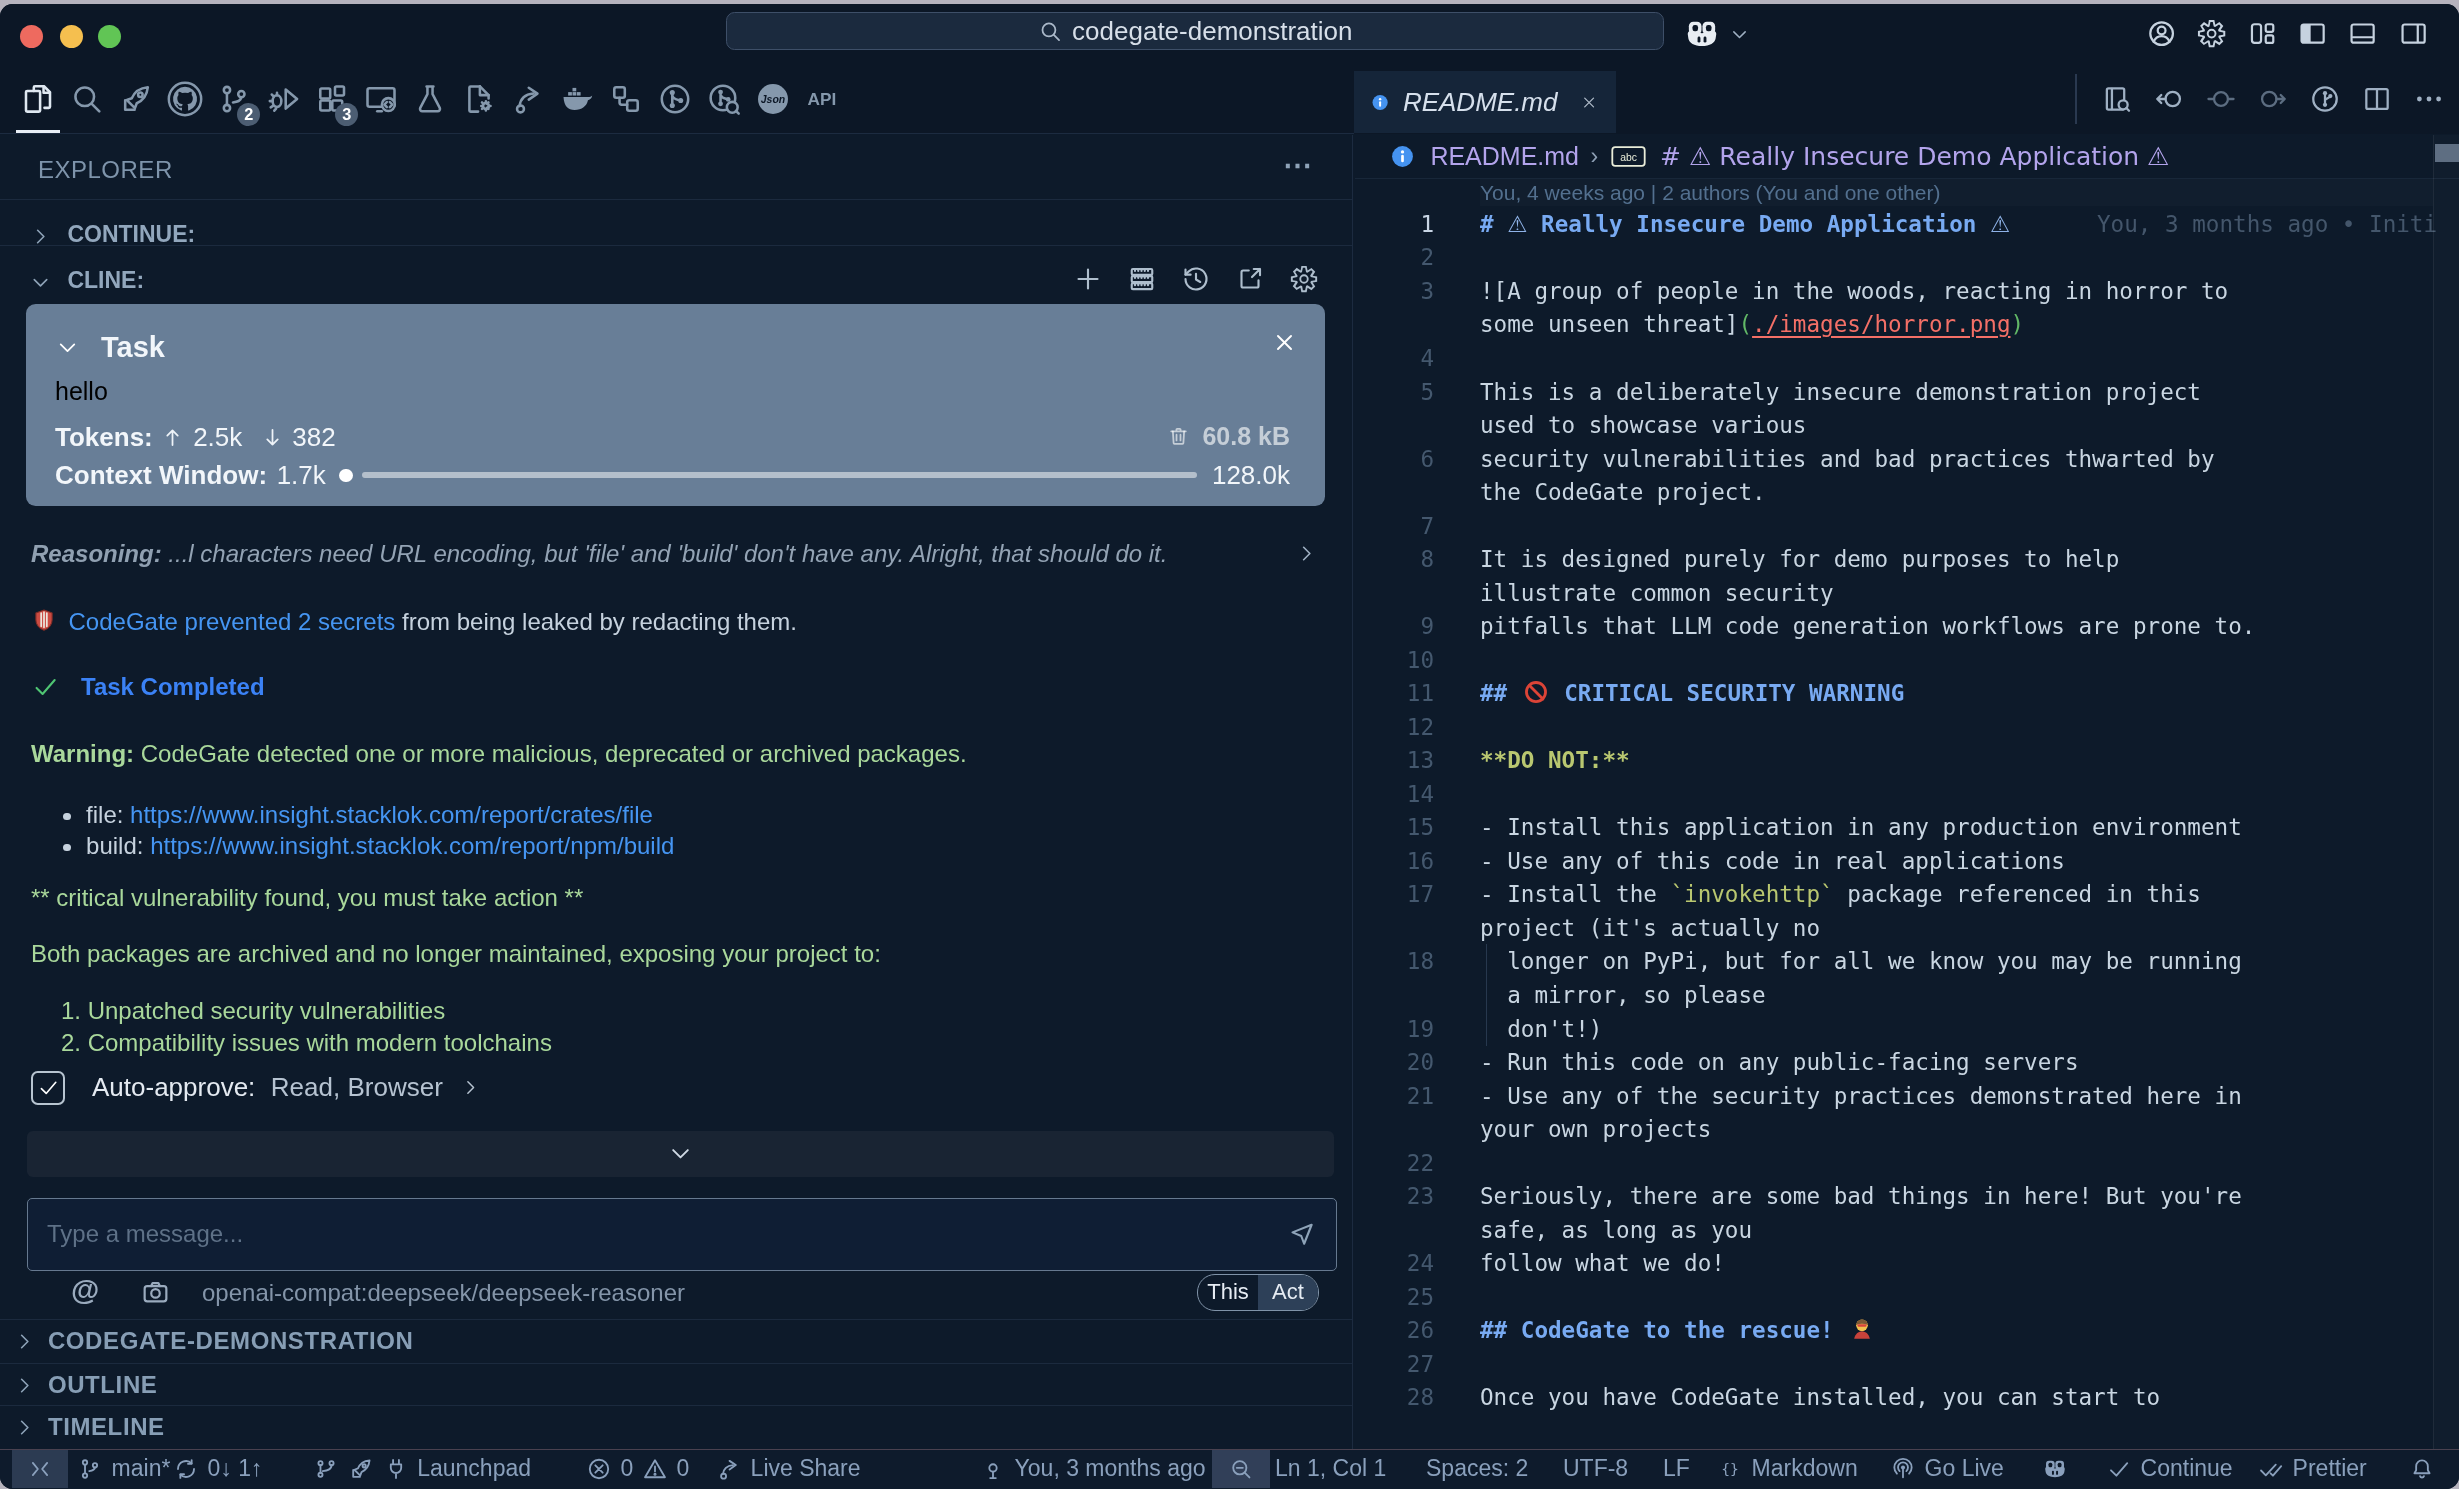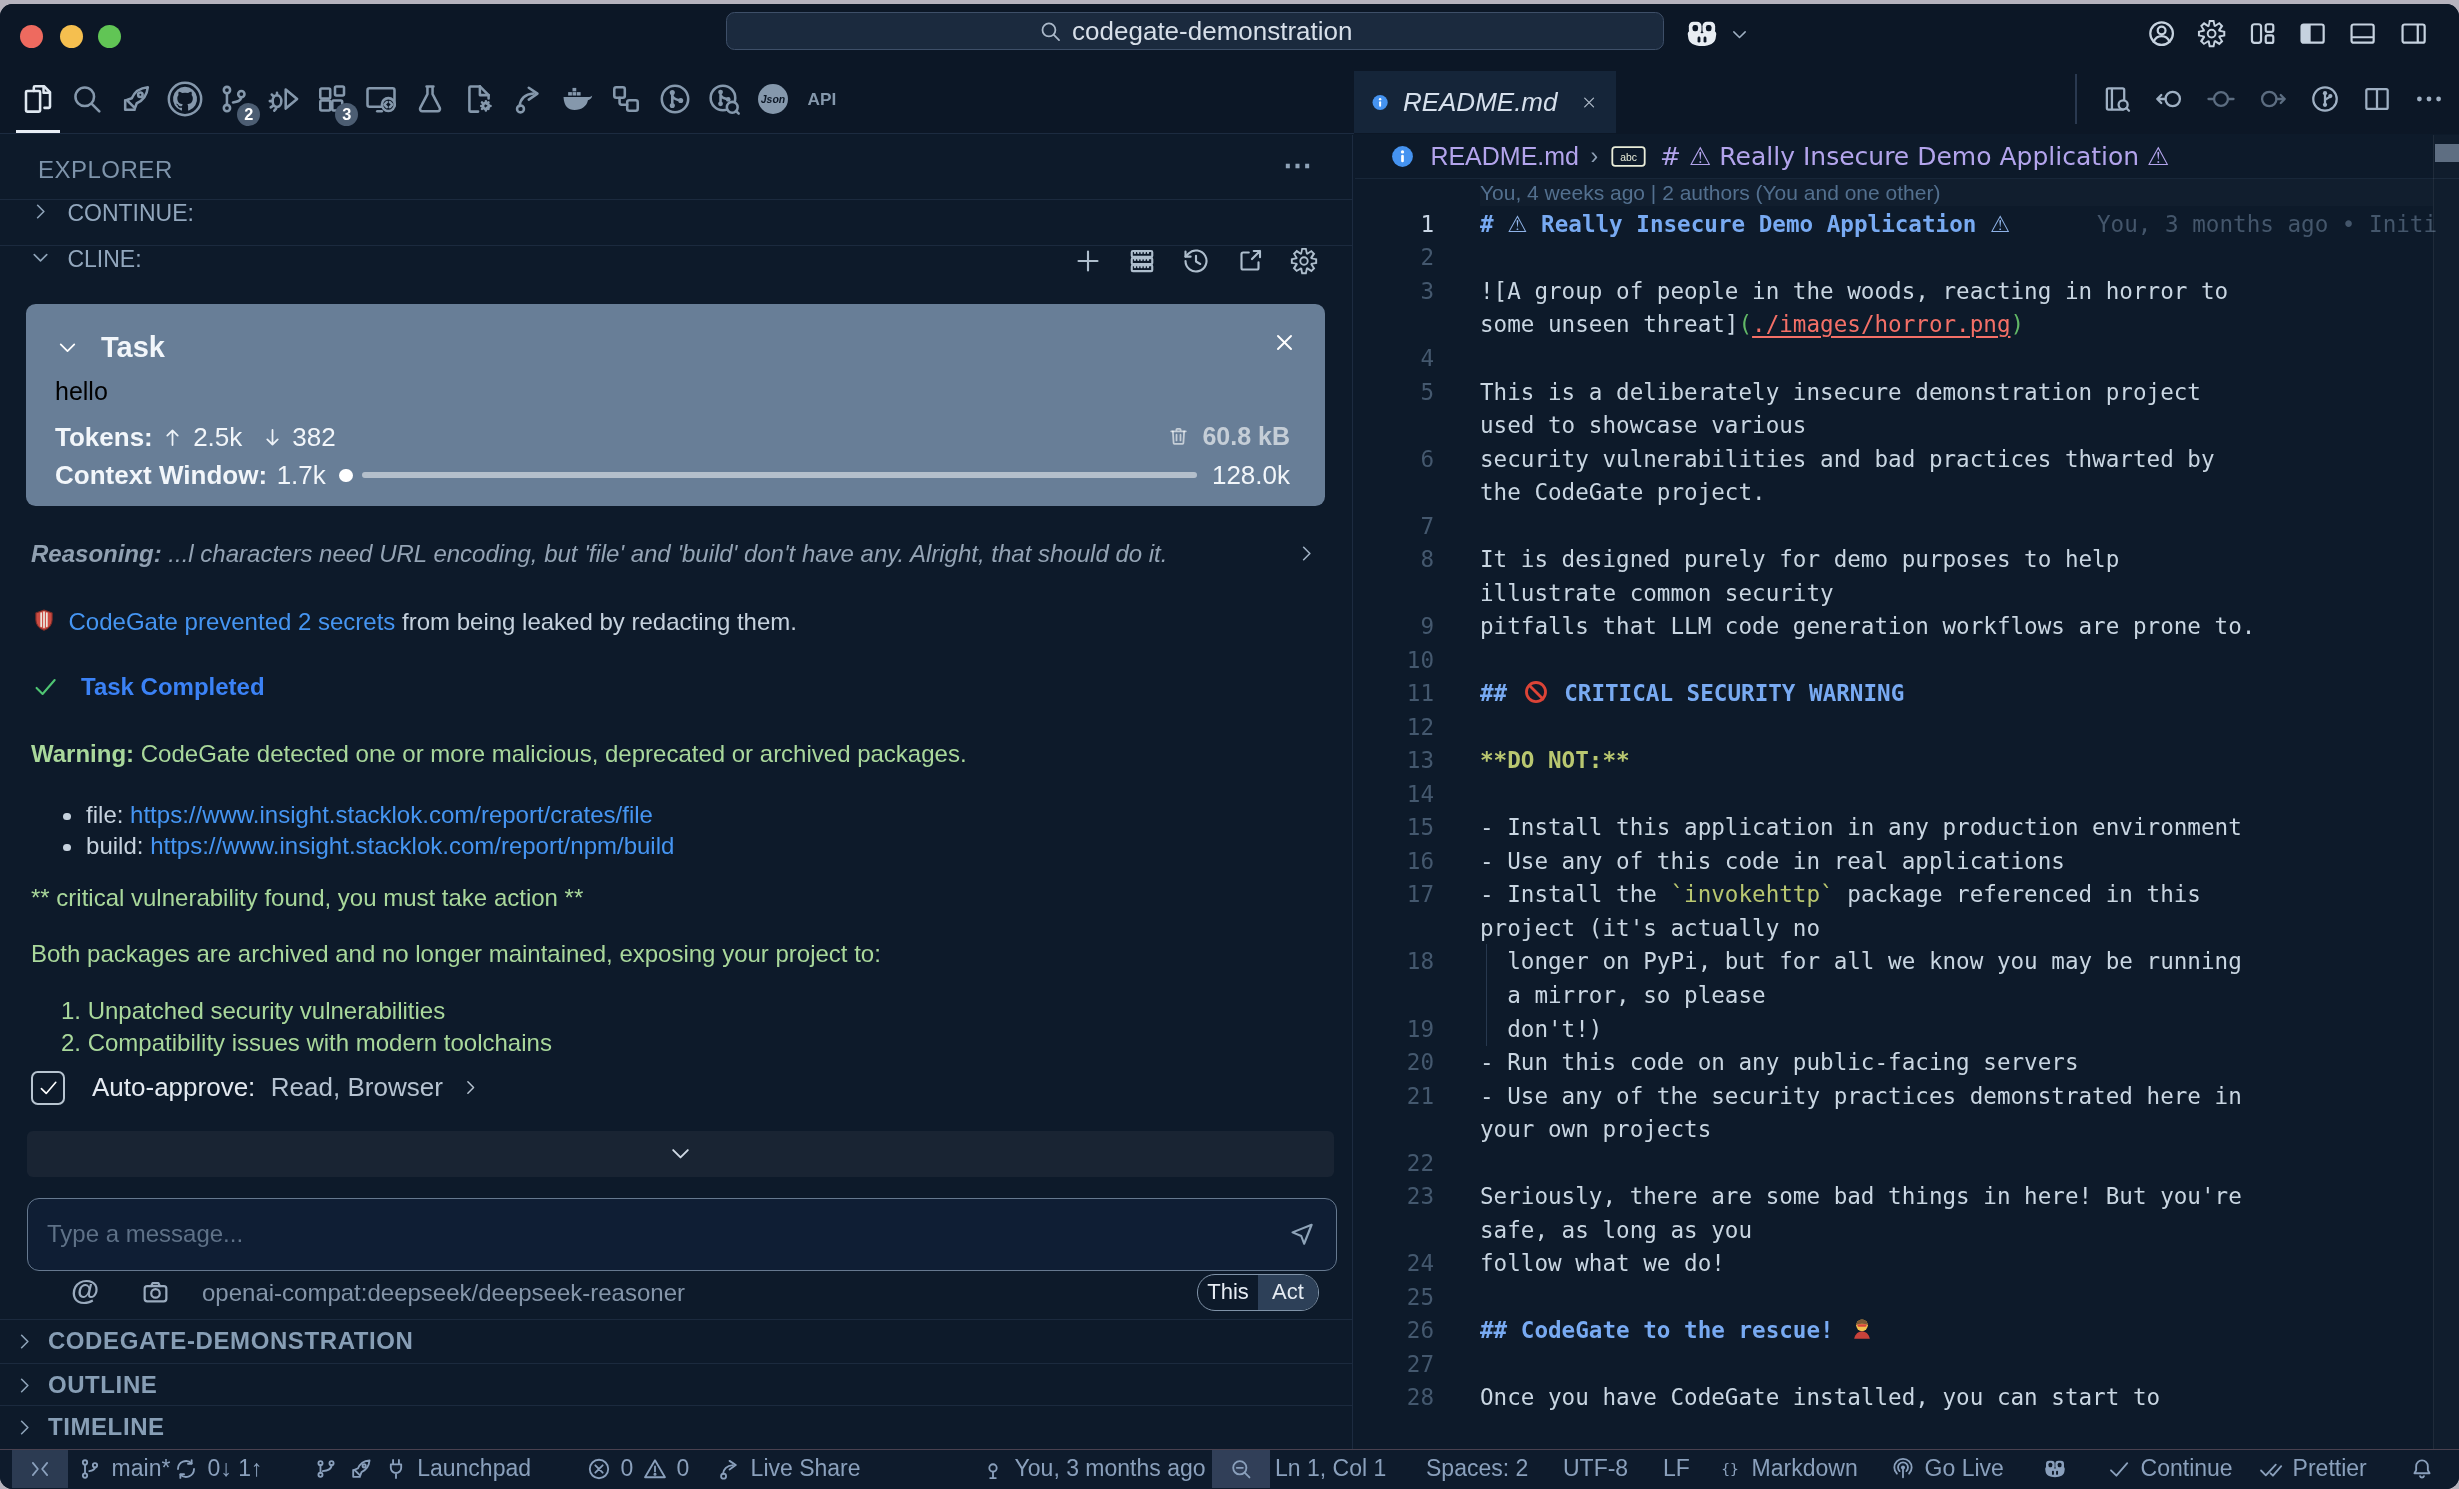--- a/index.html
+++ b/index.html
@@ -44,21 +44,21 @@
   .ed-actions{position:absolute;right:15.4px;top:0;height:69px;display:flex;align-items:center;gap:20px;color:#9fb0c3}
   .ed-actions .ic{width:32px;height:32px}
   .ed-actions .sep{width:1.9px;height:50px;background:#2a3950;margin-right:3.8px}
   .ed-actions .dim{color:#5c6d81}
   
   .sidebar{position:absolute;left:0;top:131px;width:1353px;height:1314px;background:#0d1a2a;
     border-right:1.9px solid #1c2b40}
   .sb-title{position:absolute;left:38px;top:21px;color:#7e94ab;font-size:24px;letter-spacing:0.5px}
   .sb-dots{position:absolute;right:38px;top:13.4px;color:#8ea3b8;font-size:29px;letter-spacing:1.9px;font-weight:700}
   .sb-sec{position:absolute;left:0;width:100%;height:49px;border-top:1.9px solid #1b2a3e;display:flex;
-    align-items:flex-start;color:#92a7bd;font-weight:400;font-size:23px}
+    align-items:flex-end;color:#92a7bd;font-weight:700;font-size:23px}
   .sb-sec .chev{width:23px;height:23px;margin:0 15.4px 0 29px;color:#8ea3b8}
   .cline-icons{position:absolute;right:33px;display:flex;gap:24px;color:#aebecd}
   .cline-icons .ic{width:30px;height:30px}
 </style>
 </head>
 <body>
 <style>
   
   .taskcard{position:absolute;left:26px;top:169px;width:1299px;height:202px;background:#687e97;
     border-radius:9.6px;color:#f2f6fa}
@@ -95,21 +95,21 @@
   .approve .box{width:34px;height:34px;border:2.4px solid #b7c4d0;border-radius:6.7px;display:flex;
     align-items:center;justify-content:center;color:#fff}
   .approve .box .ic{width:23px;height:23px}
   .approve .al{color:#e4eaf1}
   .approve .av{color:#b6c3d1}
   .approve .chev{width:21px;height:21px;color:#b6c3d1}
   .expandbtn{position:absolute;left:27px;top:996px;width:1307px;height:46px;background:#192433;
     border-radius:5.8px;display:flex;align-items:center;justify-content:center;color:#cfd9e4}
   .expandbtn .ic{width:27px;height:27px}
   .msgbox{position:absolute;left:27px;top:1063px;width:1310px;height:73px;background:#0f1e34;
-    border:1.9px solid #66798f;border-radius:12px}
+    border:1.9px solid #66798f;border-radius:5px}
   .msgbox .ph{position:absolute;left:19px;top:50%;transform:translateY(-50%);color:#5e7187;font-size:24px}
   .msgbox .send{position:absolute;right:19px;top:50%;transform:translateY(-50%);width:30px;height:30px;color:#8ea3b8}
   .metarow{position:absolute;left:31px;top:1139px;height:38px;width:1291px;color:#8495a9}
   .metarow .at{position:absolute;left:40px;top:0;font-size:29px;font-weight:700;color:#9aabbe}
   .metarow .cam{position:absolute;left:109px;top:2.9px;width:31px;height:31px;color:#9aabbe}
   .metarow .model{position:absolute;left:171px;top:4.8px;font-size:24px}
   .pill{position:absolute;left:1166px;top:0;width:122px;height:37px;border:1.9px solid #8093a8;
     border-radius:18px;overflow:hidden;display:flex;color:#e6ecf3;font-size:22px}
   .pill .seg{flex:1;display:flex;align-items:center;justify-content:center}
   .pill .seg.on{background:#2d4058}

